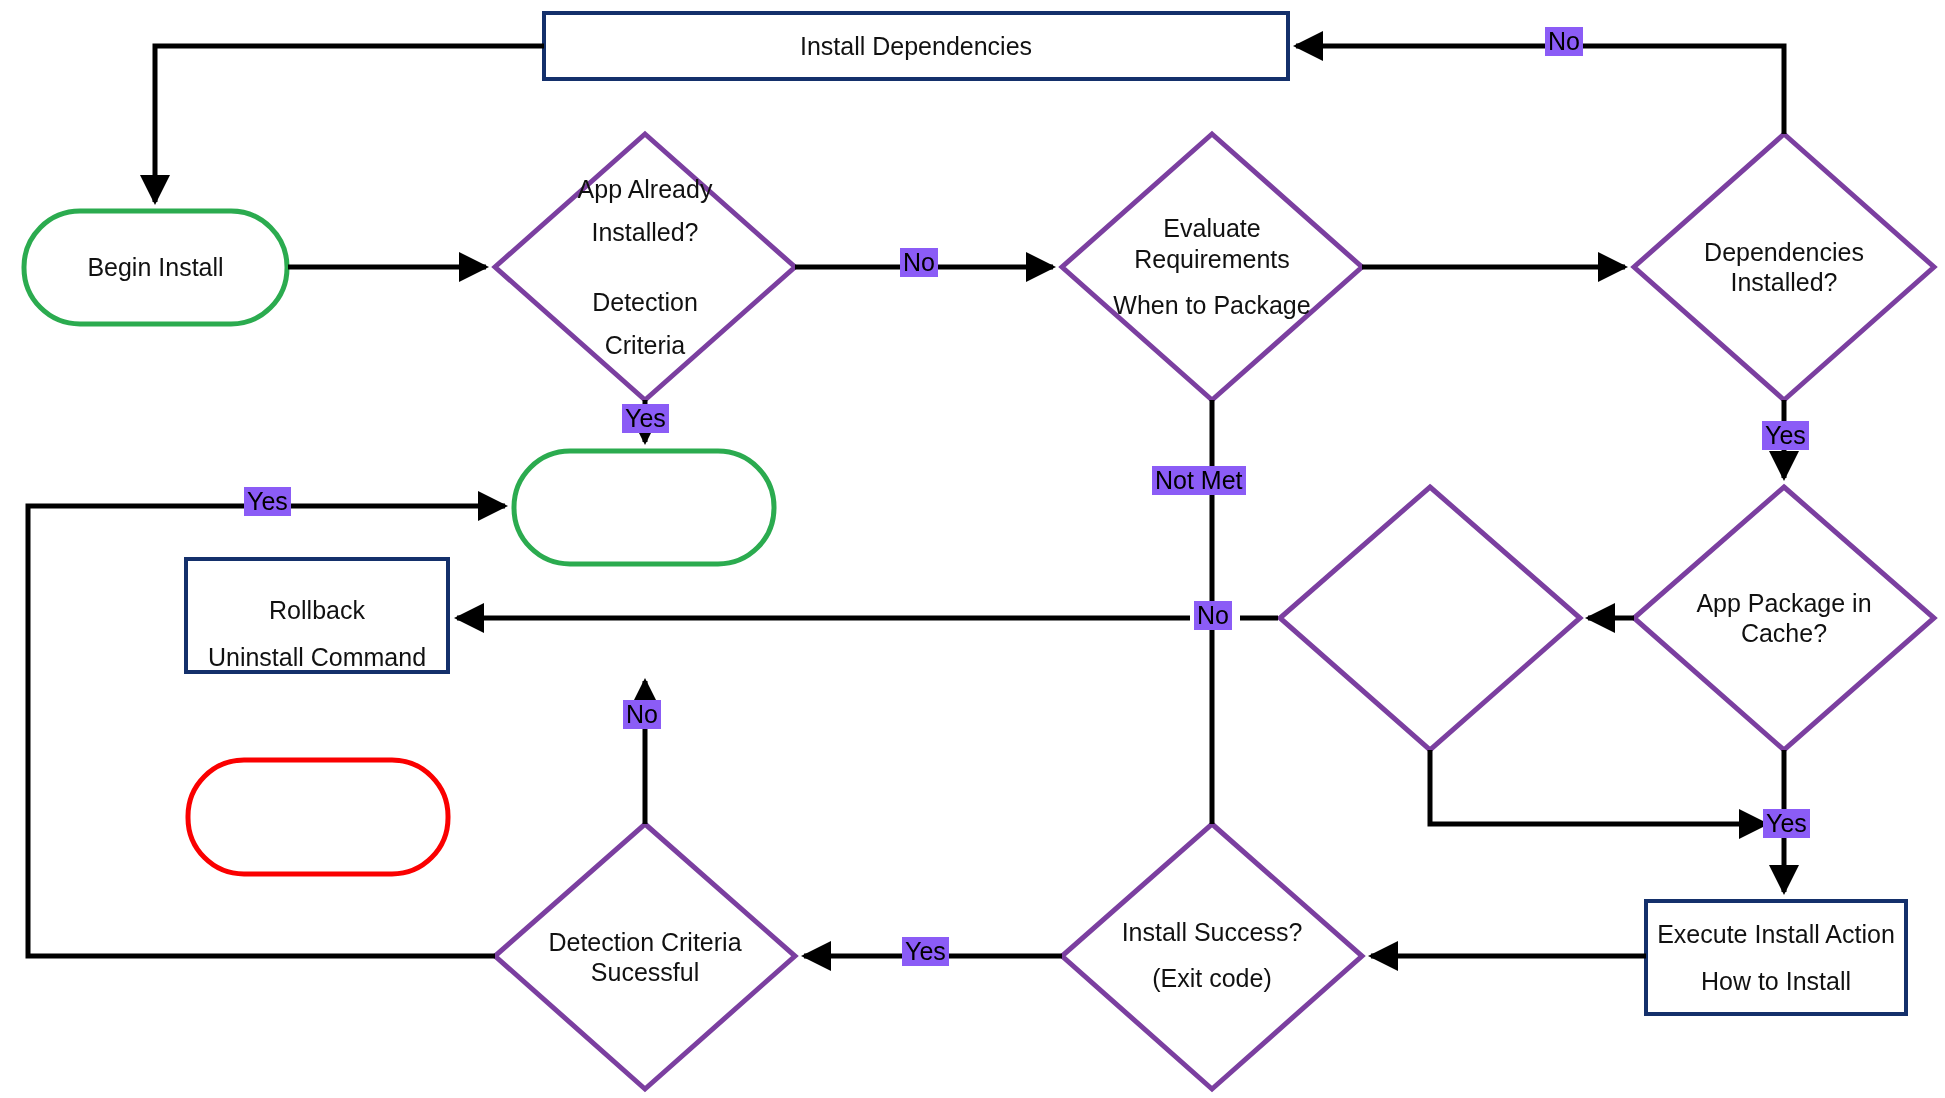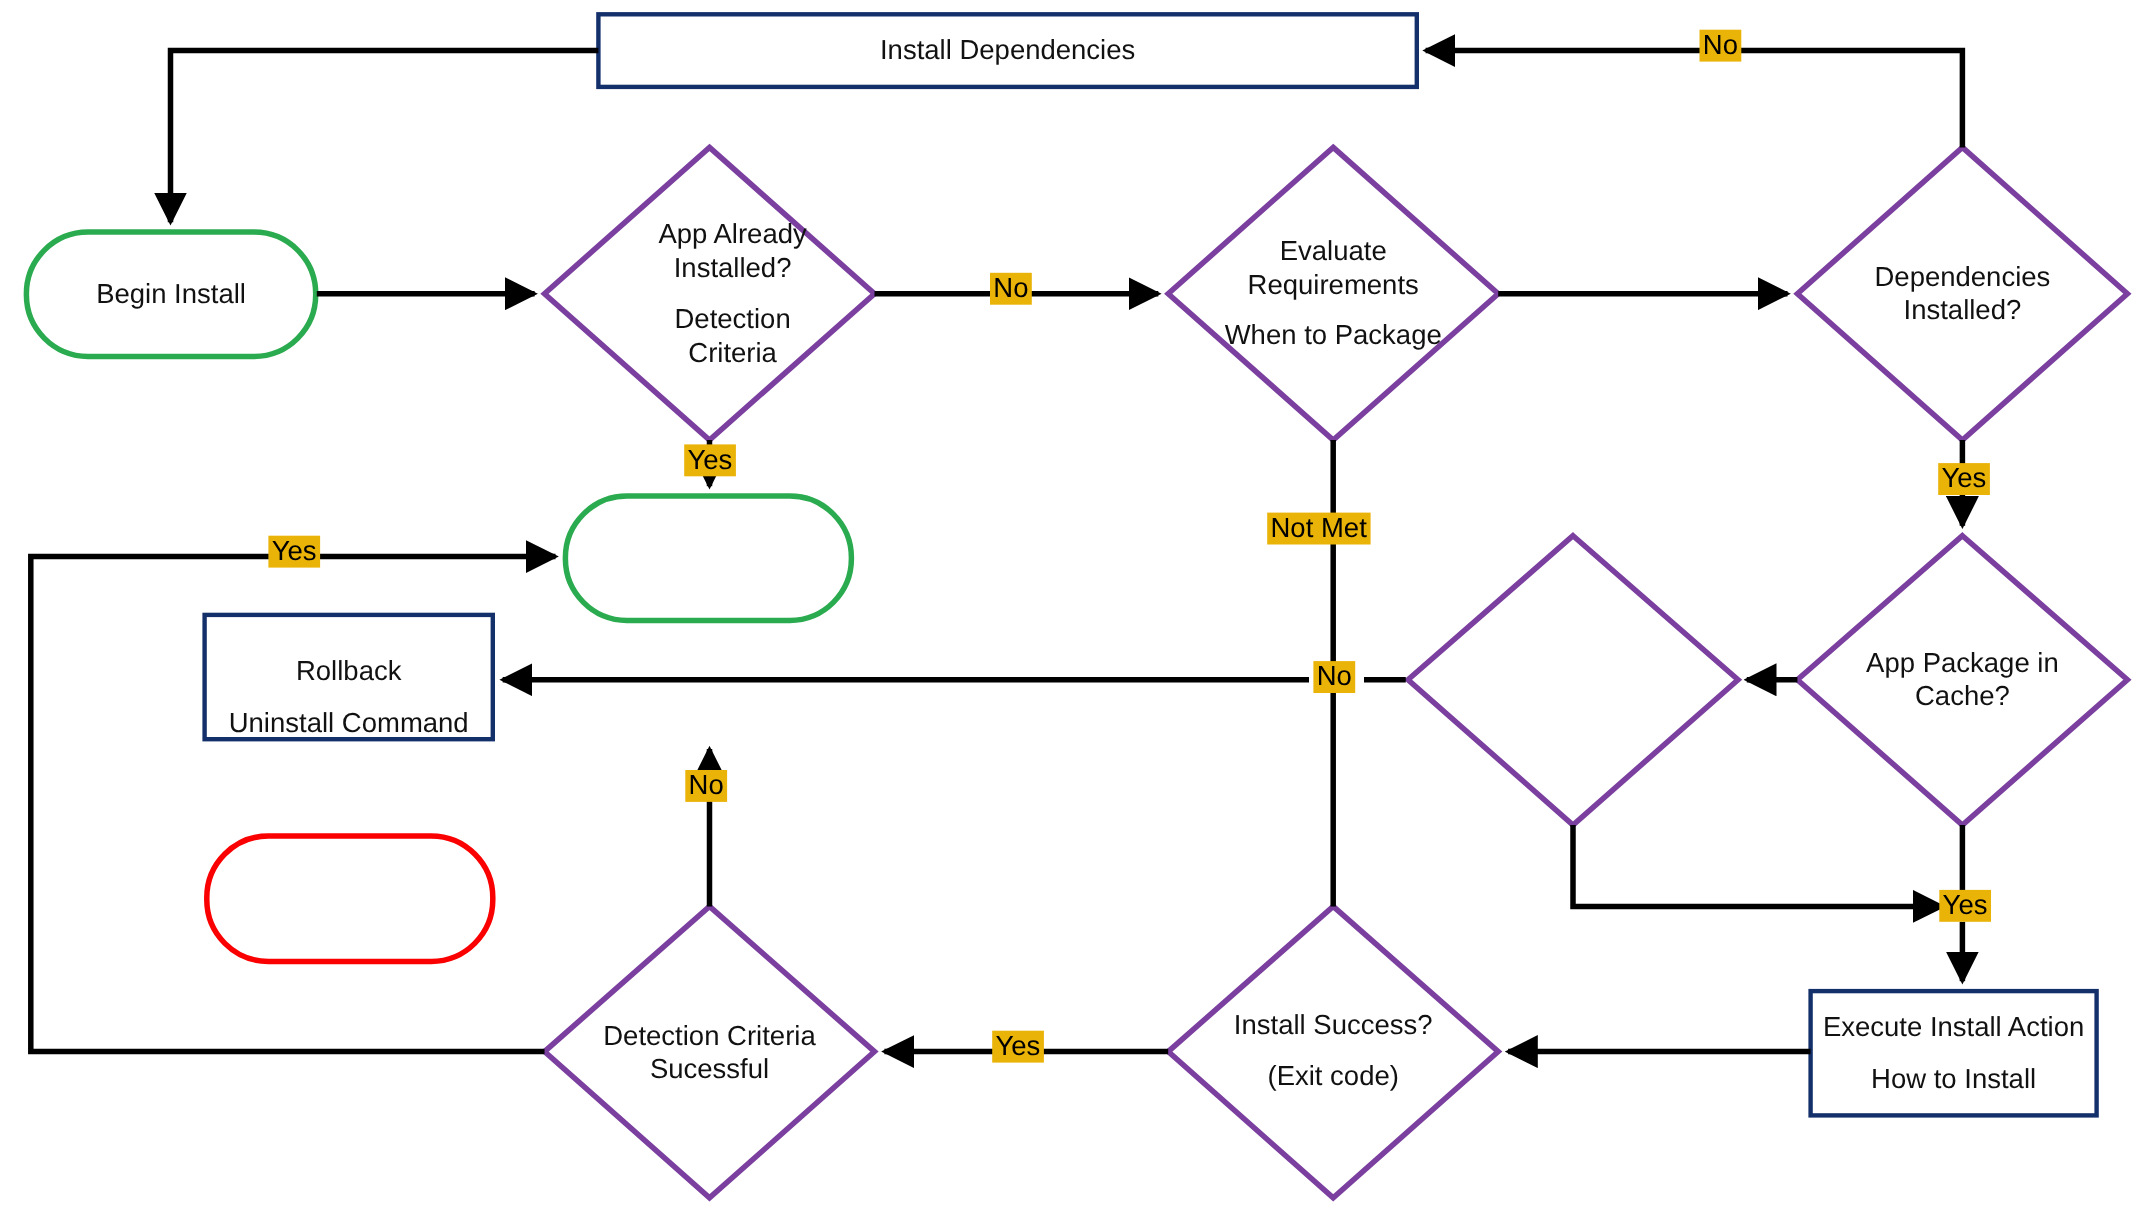--- a/index.html
+++ b/index.html
@@ -18,21 +18,21 @@
     color:#111111;
     font-size:25px;
     line-height:1.22;
     pointer-events:none;
     white-space:pre-line;
   }
   .edge-label{
     position:absolute;
     color:#000;
     font-size:25px;
-    background:#eab308;
+    background:#8b5cf6;
     padding:0 3px;
     text-align:center;
     pointer-events:none;
     white-space:nowrap;
   }
   .lbl-line{display:block;}
   .gap{height:16px;}
 </style>
 </head>
 <body>
@@ -133,21 +133,21 @@
   </svg>
 
   <div class="node-label" style="left:544px;top:13px;width:744px;height:66px;">
     <span class="lbl-line">Install Dependencies</span>
   </div>
 
   <div class="node-label" style="left:24px;top:211px;width:263px;height:113px;">
     <span class="lbl-line">Begin Install</span>
   </div>
 
-  <div class="node-label" style="left:526px;top:147px;width:280px;height:240px;">
+  <div class="node-label" style="left:505px;top:147px;width:280px;height:240px;gap:12px;">
     <span class="lbl-line">App Already</span>
     <span class="lbl-line">Installed?</span>
     <span class="gap"></span>
     <span class="lbl-line">Detection</span>
     <span class="lbl-line">Criteria</span>
   </div>
 
   <div class="node-label" style="left:1072px;top:147px;width:280px;height:240px;">
     <span class="lbl-line">Evaluate</span>
     <span class="lbl-line">Requirements</span>

